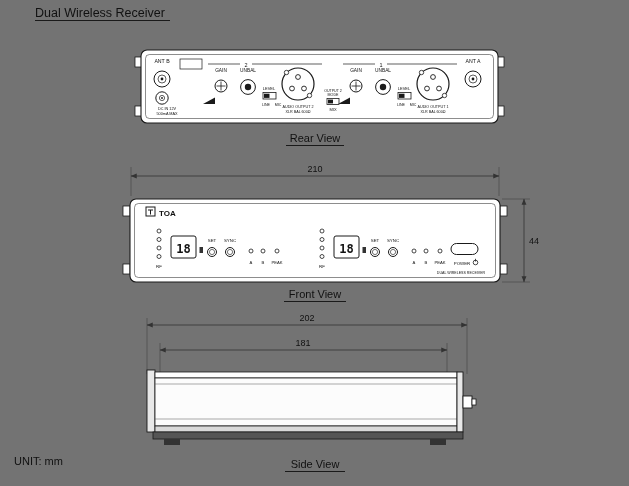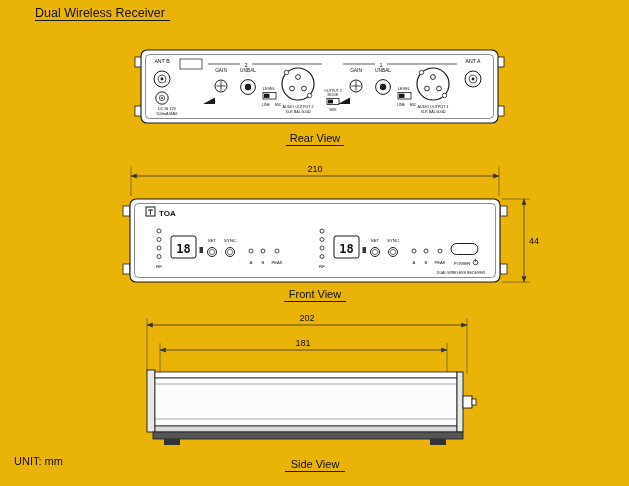--- a/index.html
+++ b/index.html
@@ -1,16 +1,16 @@
 <!DOCTYPE html>
 <html><head>
 <meta charset="utf-8">
 <style>
   html,body{margin:0;padding:0;background:#ffffff;}
-  .canvas{position:relative;width:629px;height:486px;background:#eab308;overflow:hidden;}
+  .canvas{position:relative;width:629px;height:486px;background:#737373;overflow:hidden;}
   svg{display:block;}
   text{font-family:"Liberation Sans",sans-serif;fill:#111;}
   .seg{font-family:"DejaVu Sans Mono",monospace;font-weight:bold;}
   .ln{stroke:#1a1a1a;}
   .dim{stroke:#333;stroke-width:0.8;fill:none;}
   .ext{stroke:#444;stroke-width:0.6;}
 </style>
 </head>
 <body>
 

